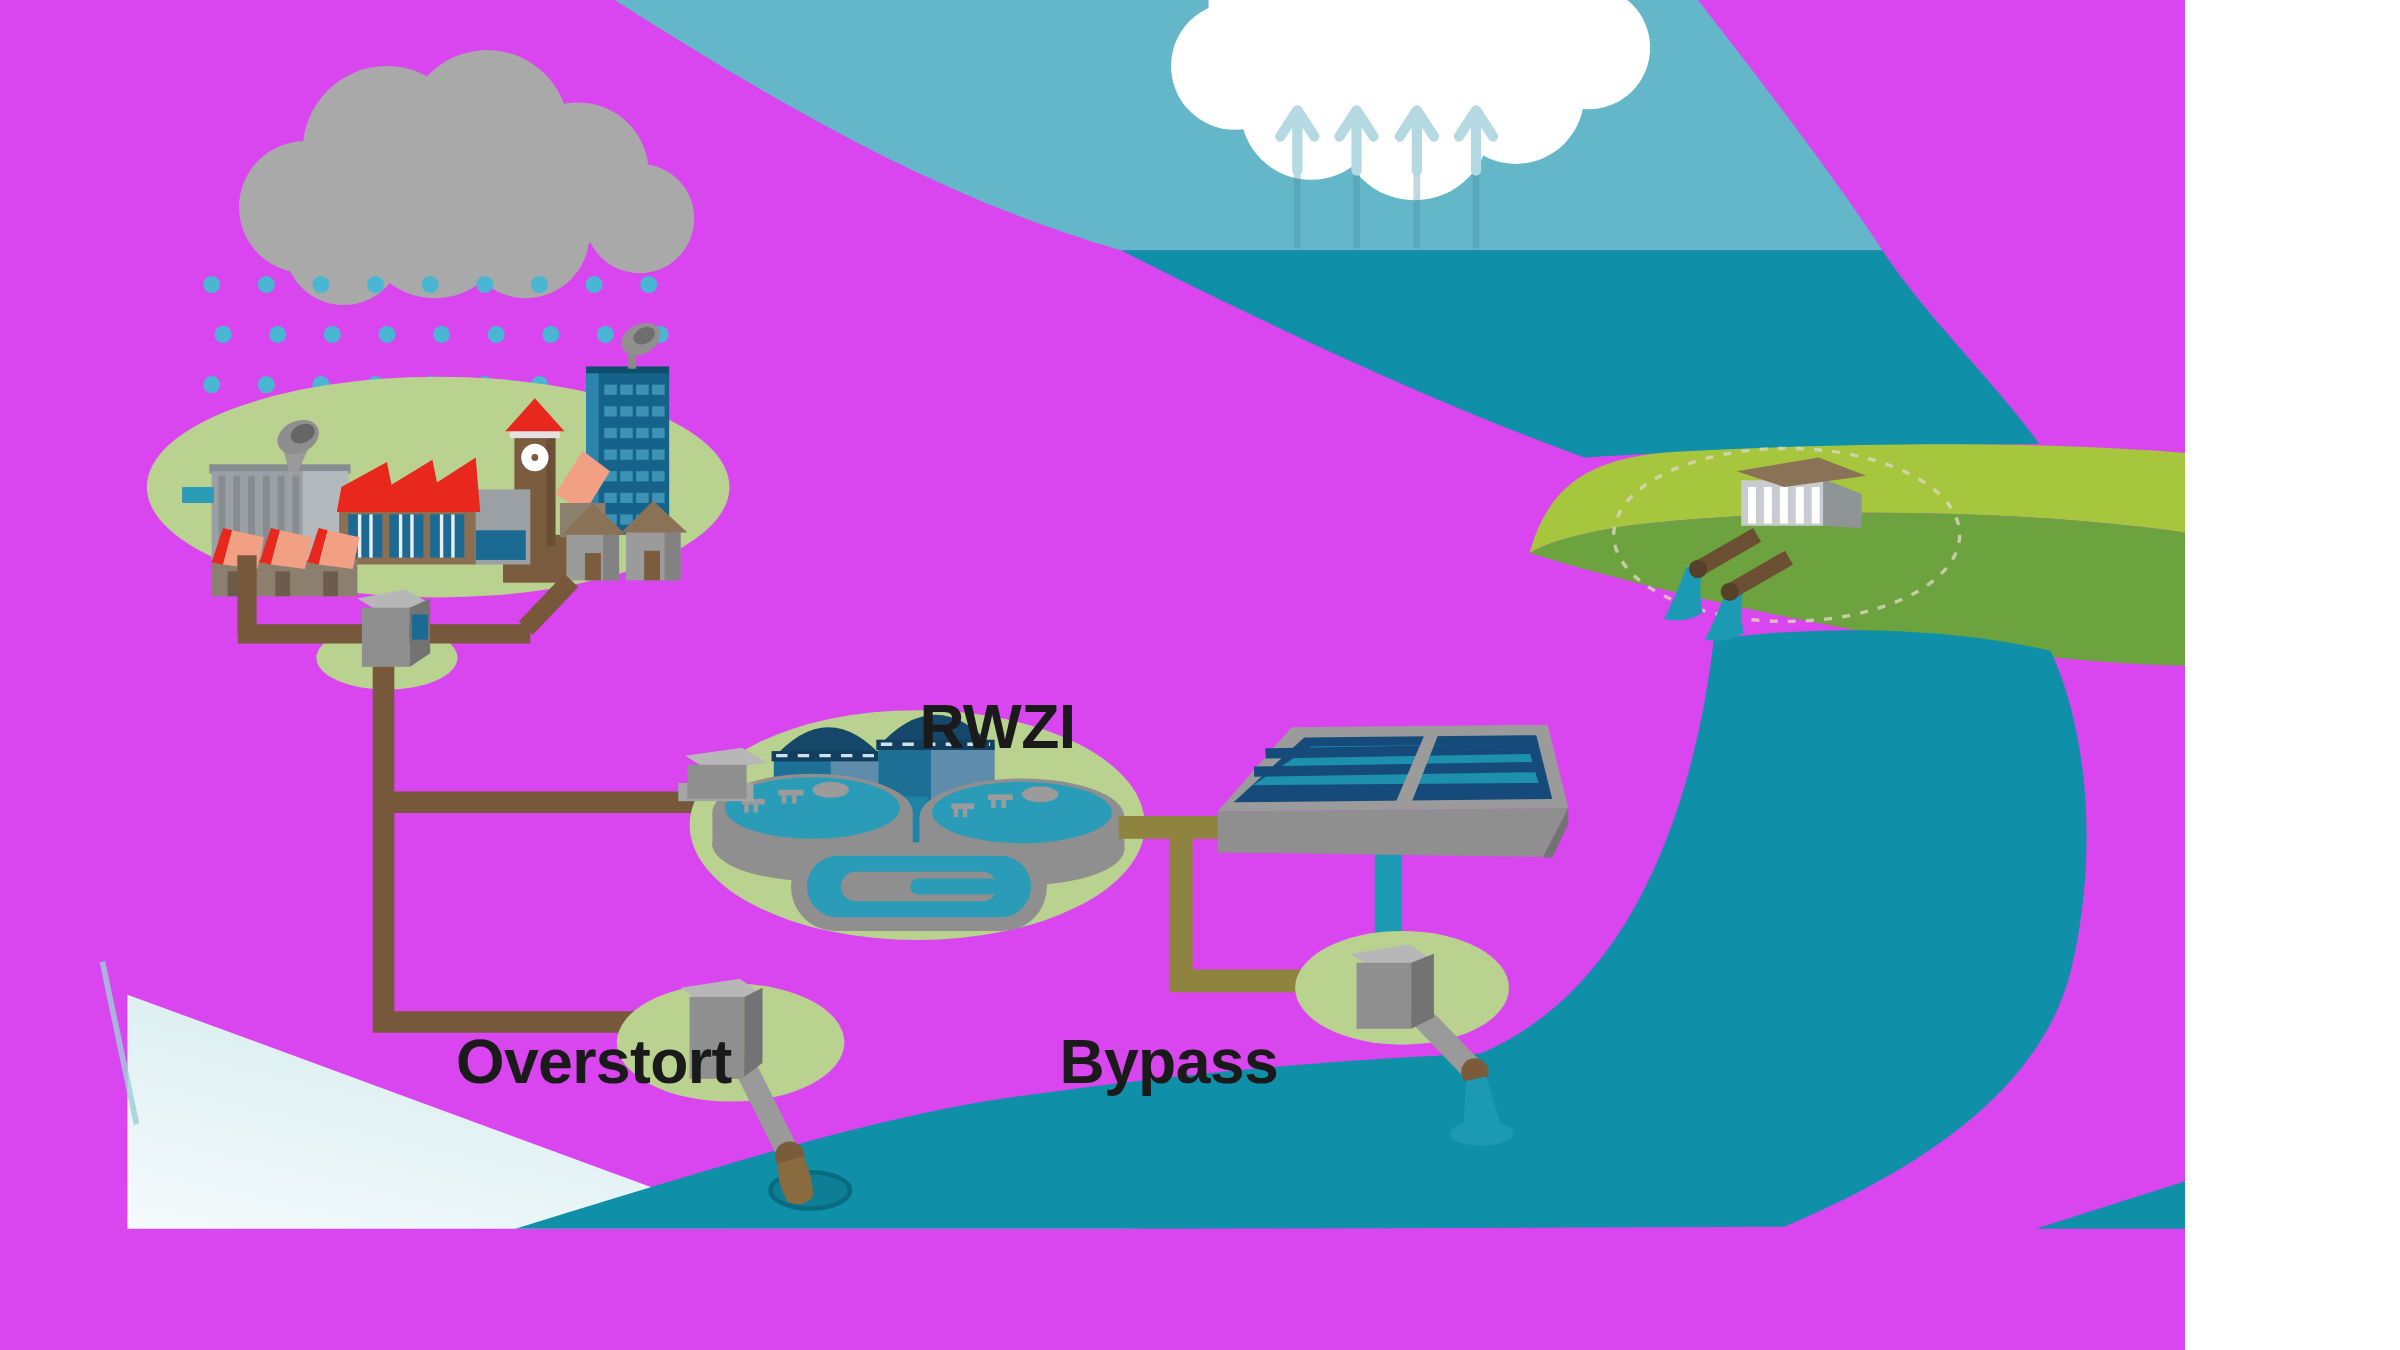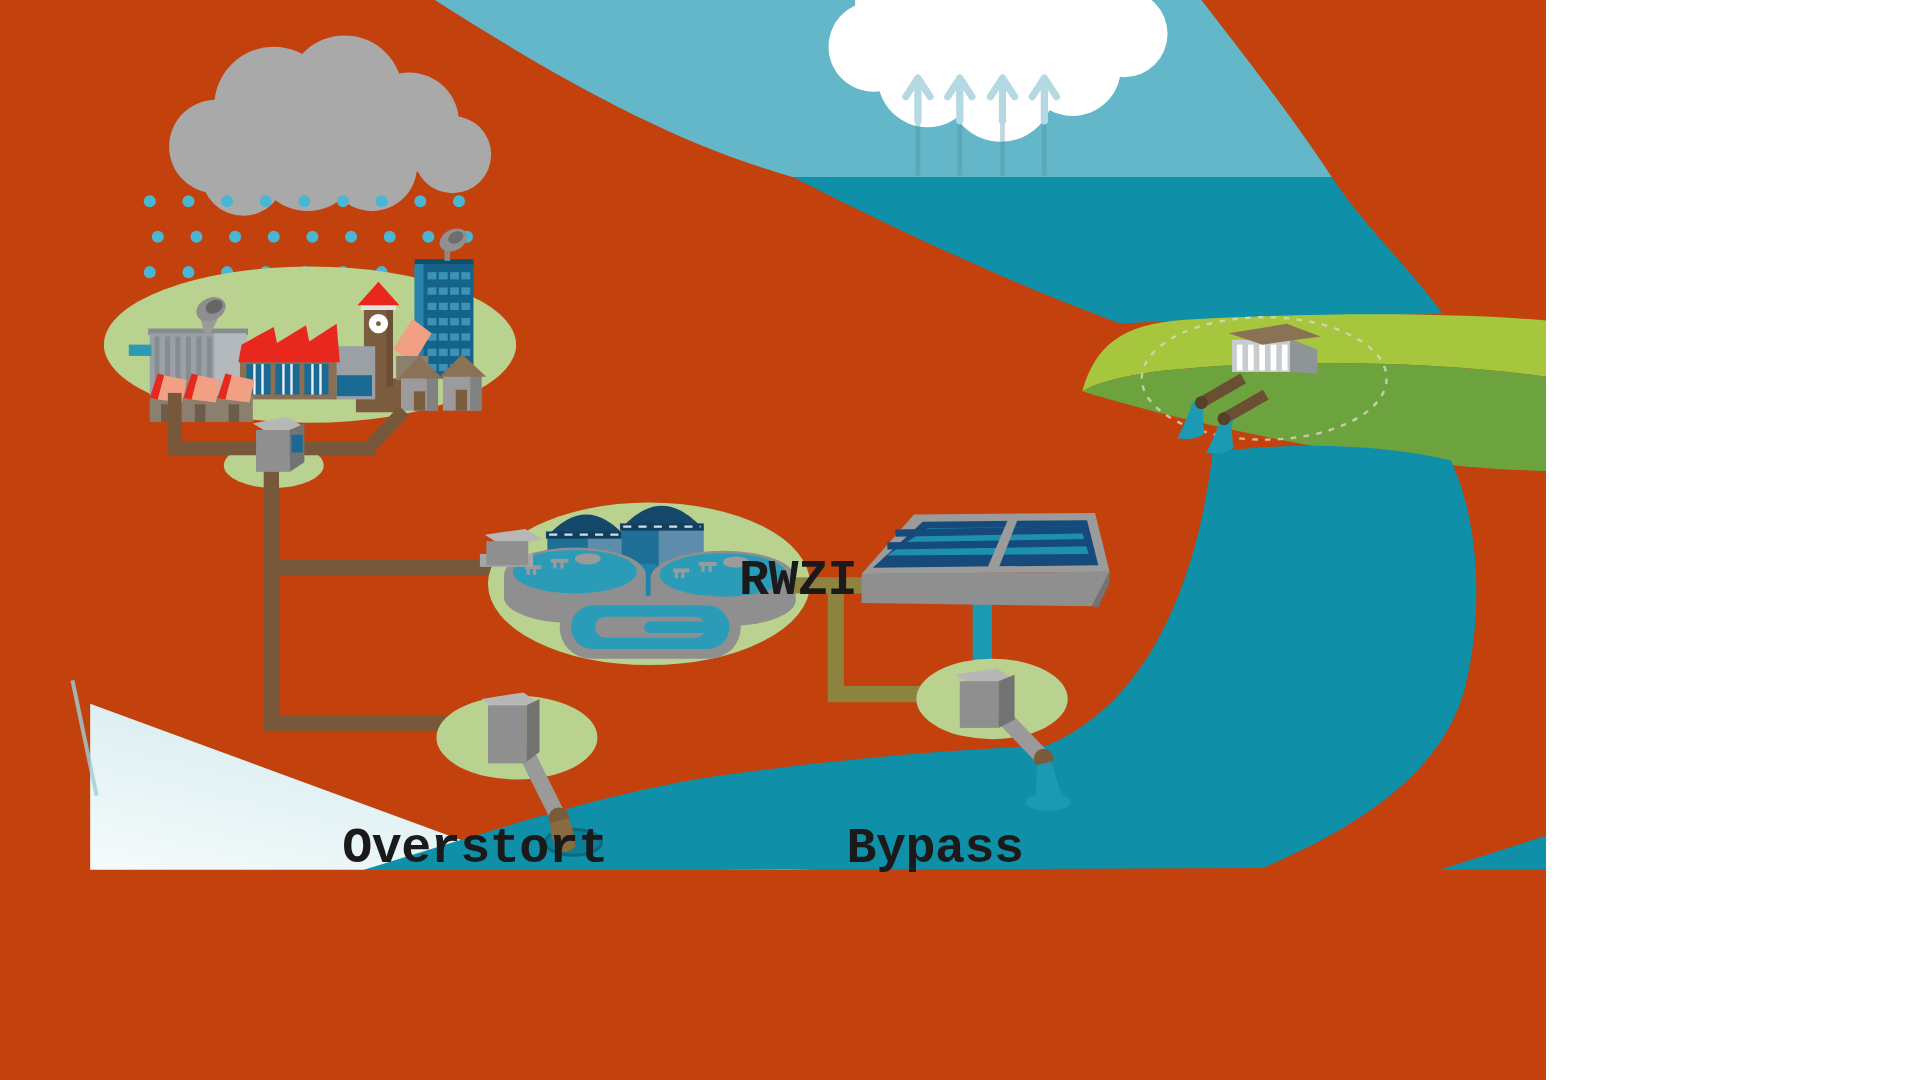--- a/index.html
+++ b/index.html
@@ -1,17 +1,17 @@
 <!DOCTYPE html>
 <html style="--water_dark: #0f90a8; --water_light: #63b7c9; --wedge: #c5e3e8; --green_pad: #b9d290; --dike_light: #a6c73d; --dike_dark: #6da33f; --pipe_brown: #77583a; --pipe_olive: #8e8440; --pipe_teal: #1d9ab3; --cloud_gray: #a9a9a9; --rain: #49b6d3; --roof_red: #e8271d; --roof_salmon: #f2a083; --window_blue: #1b6a94; --tower_teal: #15638a; --digester_navy: #15476b; --digester_body: #5e8cab; --digester_panel: #1d6f96; --pool_teal: #2b9cb8; --sewage_brown: #8a6a3f; --structure_gray: #8f8f8f; --label: #1a1a1a;"><head>
 <meta charset="utf-8">
 <style>
   html,body{margin:0;padding:0;background:#fff;}
-  #stage{position:relative;width:1546px;height:1080px;overflow:hidden;background:#c2410c;
-         font-family:Liberation Mono, monospace;}
+  #stage{position:relative;width:1748px;height:1080px;overflow:hidden;background:#d946ef;
+         font-family:Liberation Sans, sans-serif;}
   #art{position:absolute;inset:0;}
   .label{position:absolute;transform:translateX(-50%);font-size:50px;font-weight:700;
          color:var(--label);letter-spacing:-0.5px;white-space:nowrap;line-height:1;}
   
   .water      {fill:var(--water_dark);}
   .water-light{fill:var(--water_light);}
   .pad        {fill:var(--green_pad);}
   .dike-light {fill:var(--dike_light);}
   .dike-dark  {fill:var(--dike_dark);}
   .pipe-brown {stroke:var(--pipe_brown);fill:none;stroke-linejoin:miter;}

